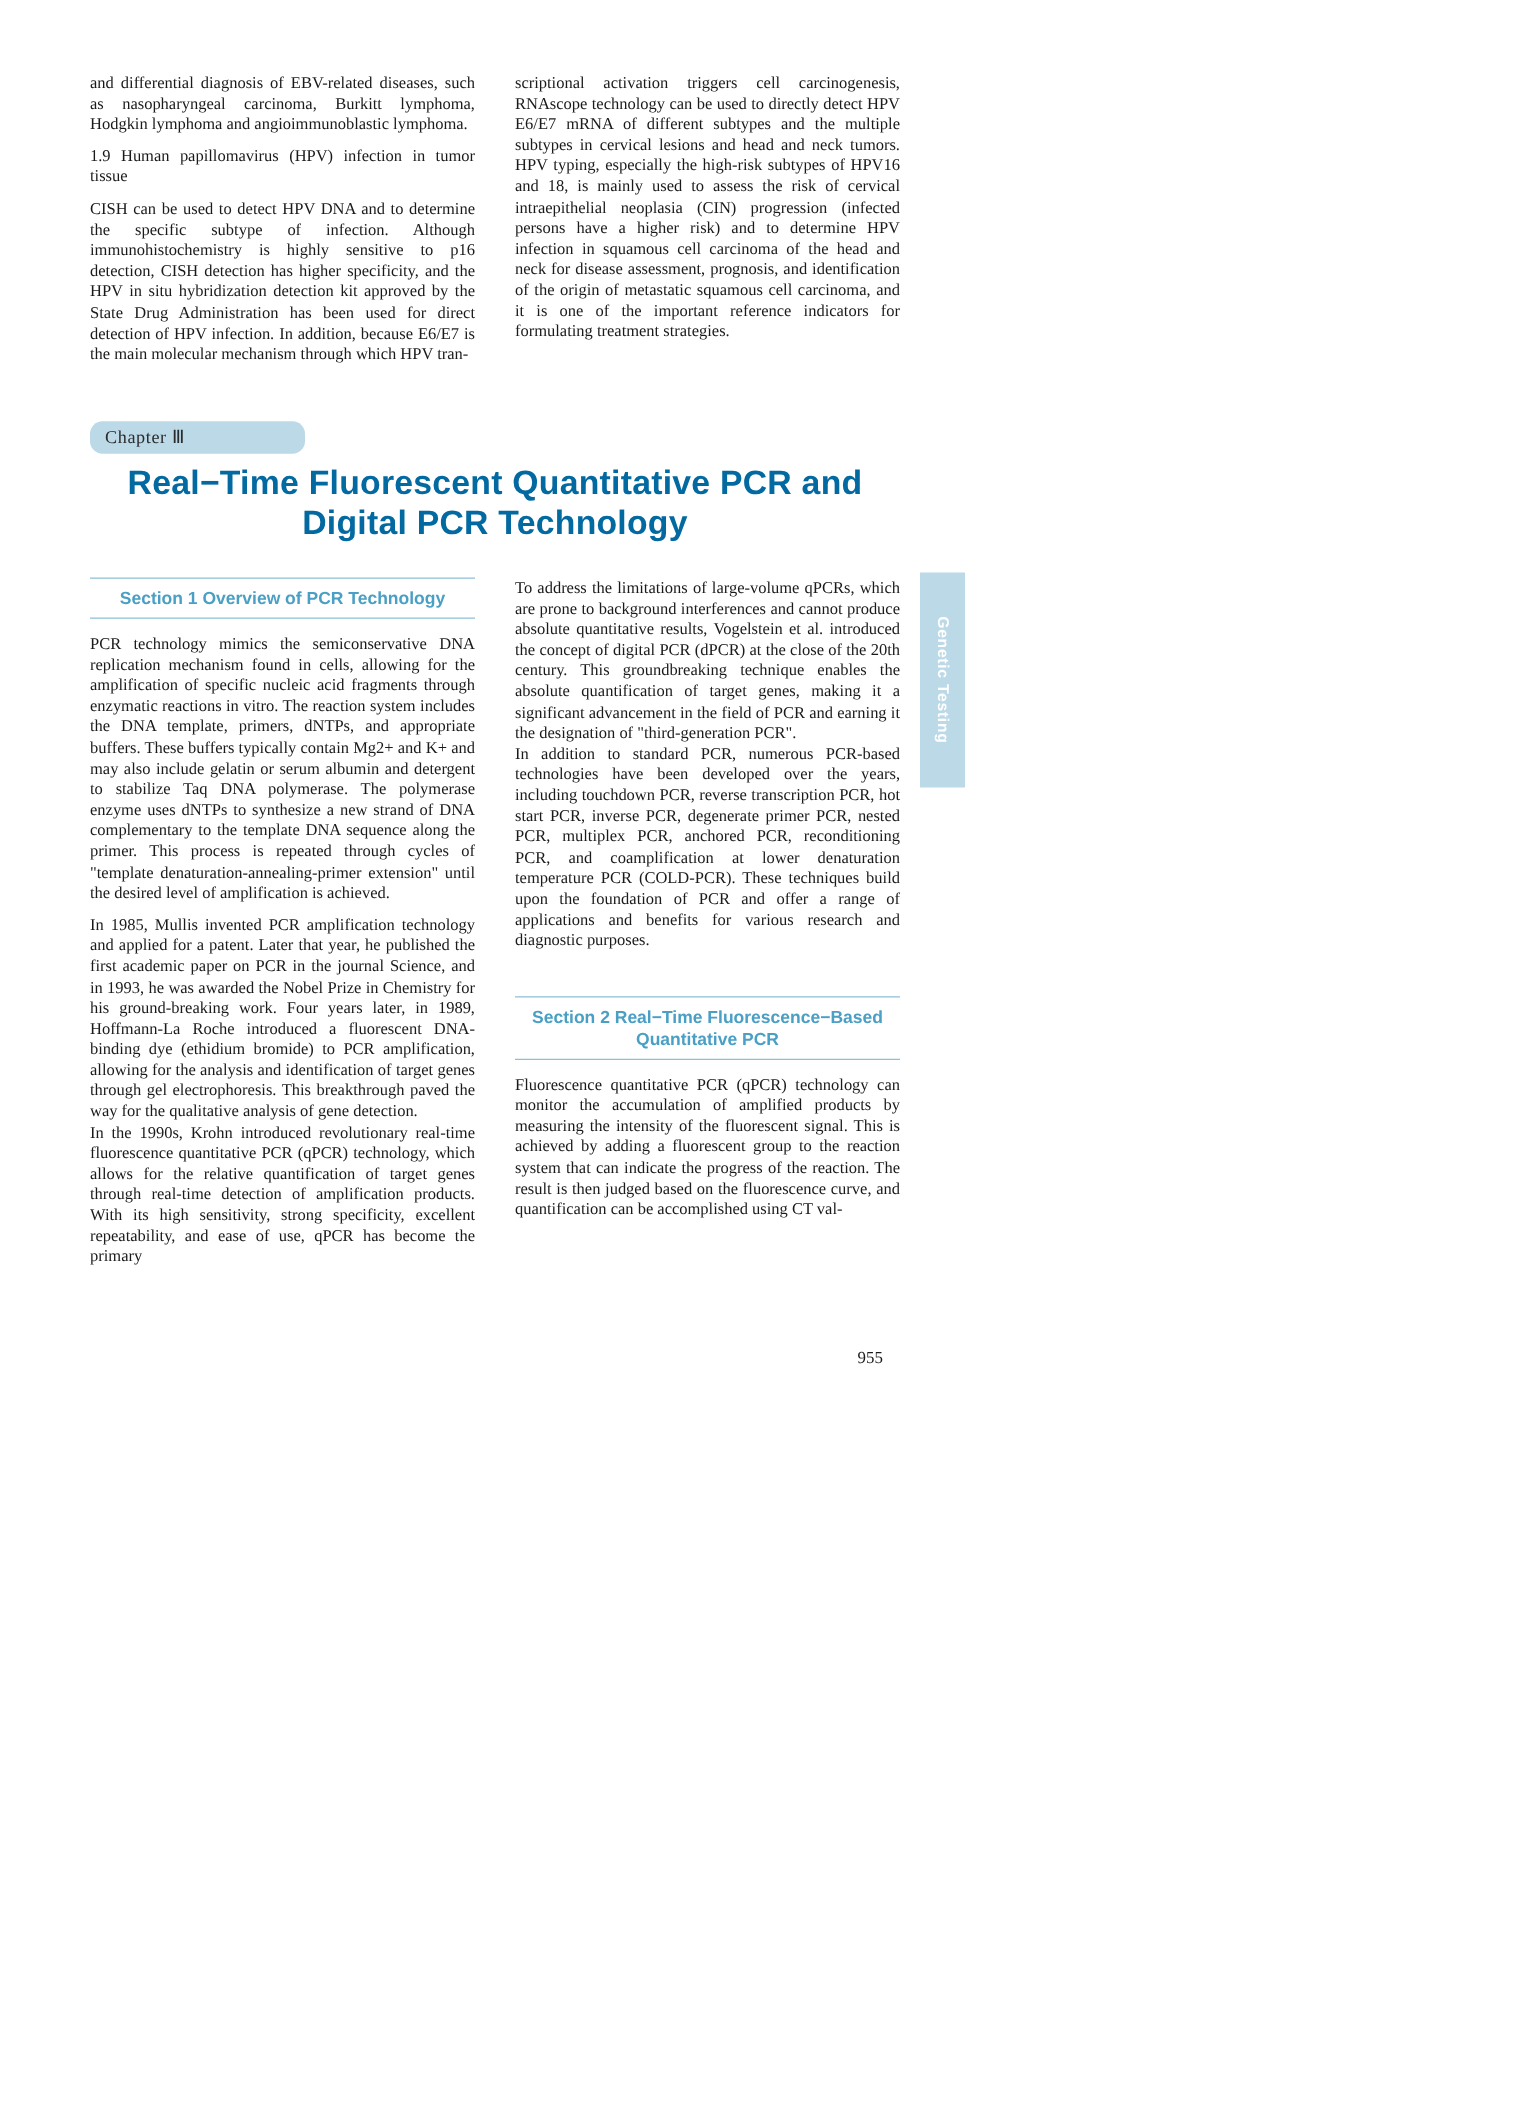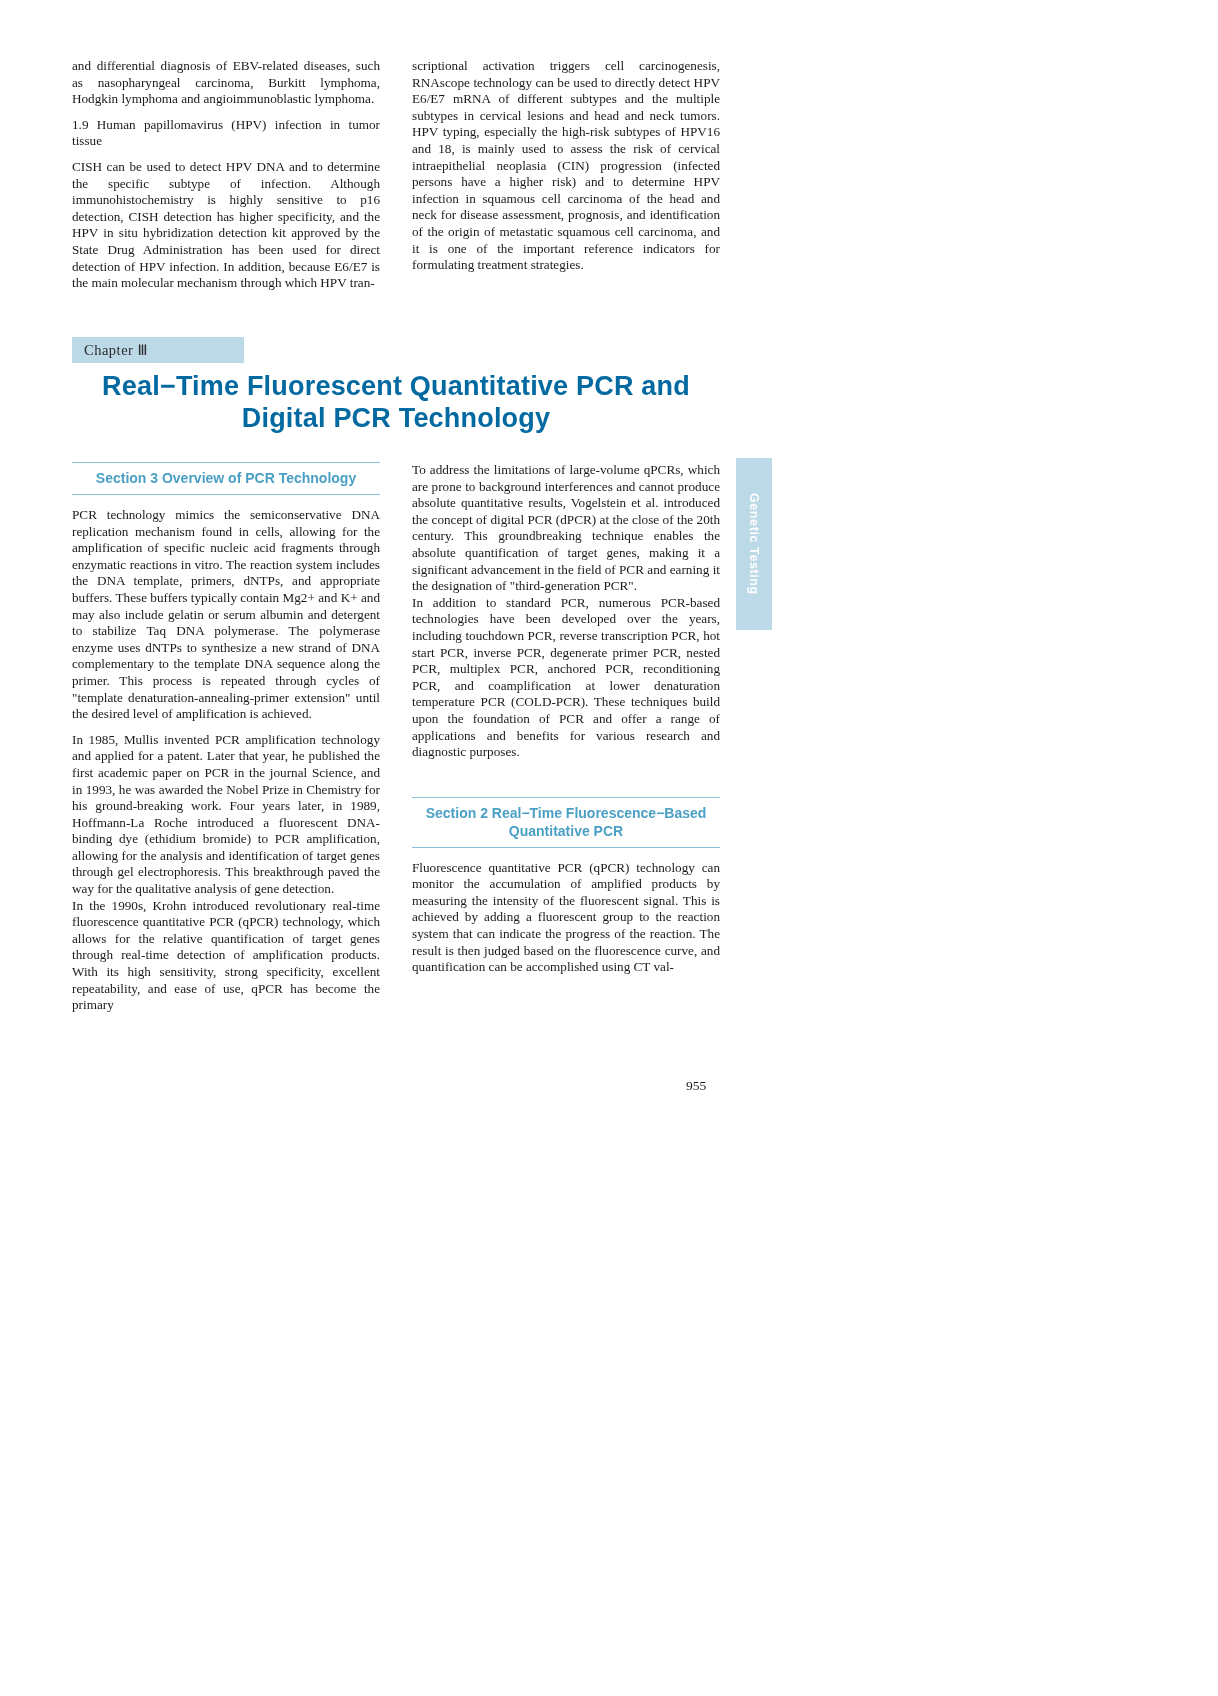--- a/index.html
+++ b/index.html
@@ -51,20 +51,21 @@
   
   .chapter-banner {
     position: absolute;
     left: 72px;
     top: 337px;
     width: 172px;
     height: 26px;
     background: #bcd9e8;
     display: flex;
     align-items: center;
+    border-radius: 10px;
   }
   .chapter-banner .label {
     font-size: 14.5px;
     color: #2b2b2b;
     padding-left: 12px;
     letter-spacing: 0.5px;
     font-family: "Liberation Serif", serif;
   }
 
   .chapter-title {
@@ -160,21 +161,21 @@
   </div>
 
   <div class="chapter-banner">
     <span class="label">Chapter  Ⅲ</span>
   </div>
 
   <div class="chapter-title">Real−Time Fluorescent Quantitative PCR and Digital PCR Technology</div>
 
   <div class="body-cols">
     <div class="col col-left">
-      <div class="section-head">Section 3 Overview of PCR Technology</div>
+      <div class="section-head">Section 1 Overview of PCR Technology</div>
       <p class="para">PCR technology mimics the semiconservative DNA replication mechanism found in cells, allowing for the amplification of specific nucleic acid fragments through enzymatic reactions in vitro. The reaction system includes the DNA template, primers, dNTPs, and appropriate buffers. These buffers typically contain Mg2+ and K+ and may also include gelatin or serum albumin and detergent to stabilize Taq DNA polymerase. The polymerase enzyme uses dNTPs to synthesize a new strand of DNA complementary to the template DNA sequence along the primer. This process is repeated through cycles of "template denaturation-annealing-primer  extension" until the desired level of amplification is achieved.</p>
       <p class="para tight">In 1985, Mullis invented PCR amplification technology and applied for a patent. Later that year, he published the first academic paper on PCR in the journal Science, and in 1993, he was awarded the Nobel Prize in Chemistry for his ground-breaking work. Four years later, in 1989, Hoffmann-La Roche introduced a fluorescent DNA-binding dye (ethidium bromide) to PCR amplification, allowing for the analysis and identification of target genes through gel electrophoresis. This breakthrough paved the way for the qualitative analysis of gene detection.</p>
       <p class="para tight">In the 1990s, Krohn introduced revolutionary real-time fluorescence quantitative PCR (qPCR) technology, which allows for the relative quantification of target genes through real-time detection of amplification products. With its high sensitivity, strong specificity, excellent repeatability, and ease of use, qPCR has become the primary</p>
     </div>
     <div class="col col-right">
       <p class="para tight">To address the limitations of large-volume qPCRs, which are prone to background interferences and cannot produce absolute quantitative results, Vogelstein et al. introduced the concept of digital PCR (dPCR) at the close of the 20th century. This groundbreaking technique enables the absolute quantification of target genes, making it a significant advancement in the field of PCR and earning it the designation of "third-generation PCR".</p>
       <p class="para tight">In addition to standard PCR, numerous PCR-based technologies have been developed over the years, including touchdown PCR, reverse transcription PCR, hot start PCR, inverse PCR, degenerate primer PCR, nested PCR, multiplex PCR, anchored PCR, reconditioning PCR, and coamplification at lower denaturation temperature PCR (COLD-PCR). These techniques build upon the foundation of PCR and offer a range of applications and benefits for various research and diagnostic purposes.</p>
       <div class="section-head second">Section 2 Real−Time Fluorescence−Based Quantitative PCR</div>
       <p class="para">Fluorescence quantitative PCR (qPCR) technology can monitor the accumulation of amplified products by measuring the intensity of the fluorescent signal. This is achieved by adding a fluorescent group to the reaction system that can indicate the progress of the reaction. The result is then judged based on the fluorescence curve, and quantification can be accomplished using CT val-</p>
     </div>

